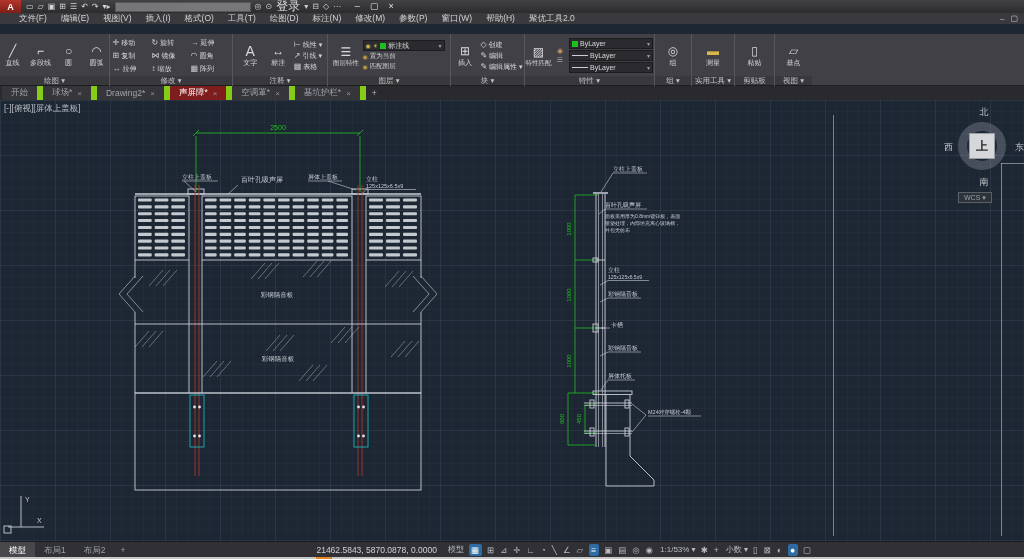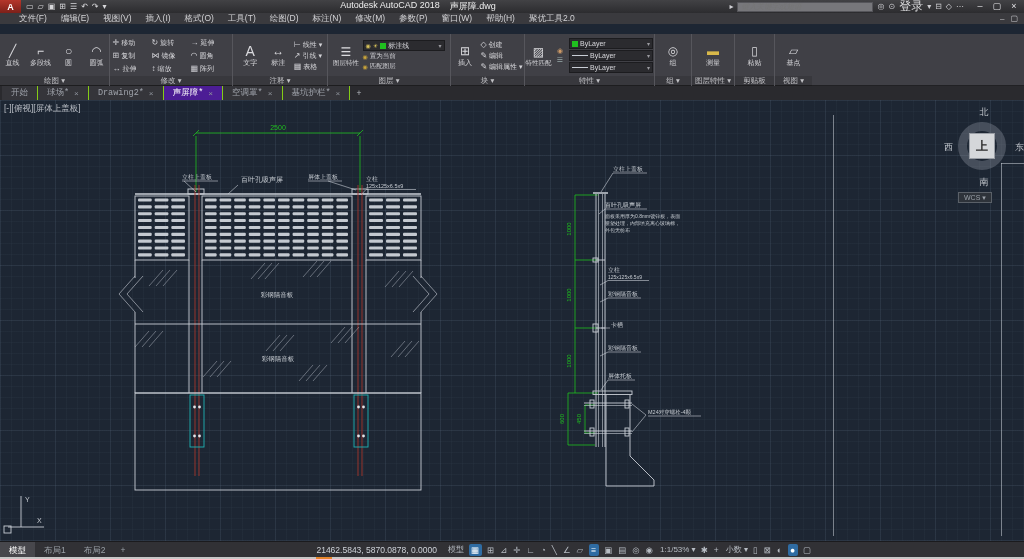--- a/index.html
+++ b/index.html
@@ -49,22 +49,22 @@
   .combo{display:flex;align-items:center;gap:2px;background:#2b2b2f;border:1px solid #1c1c1f;height:11px;
     padding:0 2px;font-size:7px;color:#d8d8dc;white-space:nowrap;}
   .swatch{width:6px;height:6px;background:var(--dim-green,#18c018);display:inline-block;}
   .lineglyph{width:16px;height:1px;background:#c9ced6;display:inline-block;}
   .caret{font-size:6px;color:#9a9aa0;margin-left:auto;}
   .lrow{display:flex;align-items:center;gap:2px;font-size:6.5px;color:#cfcfd4;white-space:nowrap;}
   .lrow .li{font-size:6px;color:#c9a43a;}
   
   .filetabs{position:absolute;top:86px;left:0;width:100%;height:14px;background:#2a2a2e;display:flex;
     align-items:stretch;padding-left:2px;font-size:8.5px;}
-  .ftab{display:flex;align-items:center;gap:5px;padding:0 9px;background:#35353a;color:#9fa3ab;border-right:1px solid #84cc16;font-family:Liberation Mono, monospace;}
-  .ftab.active{background:#4c1d95;color:#fff;text-align:right;}
+  .ftab{display:flex;align-items:center;gap:5px;padding:0 9px;background:#35353a;color:#9fa3ab;border-right:6px solid #84cc16;}
+  .ftab.active{background:#7f1d1d;color:#fff;text-align:right;}
   .ftab .close-x{font-size:8px;color:#8d929a;display:none;}
   .ftab.closable .close-x{display:inline;}
   .newtab{display:flex;align-items:center;padding:0 6px;color:#b8bcc2;}
   
   .canvas{position:absolute;top:100px;left:0;width:1024px;height:441px;background:#1d2633;overflow:hidden;
     background-image:
       linear-gradient(to right,rgba(160,185,220,.07) 1px,transparent 1px),
       linear-gradient(to bottom,rgba(160,185,220,.07) 1px,transparent 1px),
       linear-gradient(to right,rgba(160,185,220,.035) 1px,transparent 1px),
       linear-gradient(to bottom,rgba(160,185,220,.035) 1px,transparent 1px);
@@ -119,24 +119,20 @@
     <div class="logo">A</div>
     <div class="qat">
       <span>▭</span>
         <span>▱</span>
         <span>▣</span>
         <span>⊞</span>
         <span>☰</span>
         <span>↶</span>
         <span>↷</span>
         <span>▾</span>
-    </div>
-    <div class="tb-title">
-      <span>Autodesk AutoCAD 2018</span>
-      <span>声屏障.dwg</span>
     </div>
     <div class="tb-search">
       <span class="tb-ico">▸</span>
       <input placeholder="键入关键字或短语" style="">
       <span class="tb-ico">◎</span>
       <span class="tb-ico">⊙</span>
       <span class="signin">登录</span>
       <span class="tb-ico">▾</span>
       <span class="tb-ico">⊟</span>
       <span class="tb-ico">◇</span>
@@ -358,21 +354,21 @@
       <div class="plabel">组 ▾</div>
     </div>
 
     <div class="rpanel" style="left:692px;width:43px;">
       <div class="pbody">
         <div class="tool">
           <span class="tg" style="color:#d8b84a;">▬</span>
           <span class="tl">测量</span>
         </div>
       </div>
-      <div class="plabel">图层特性 ▾</div>
+      <div class="plabel">实用工具 ▾</div>
     </div>
 
     <div class="rpanel" style="left:735px;width:40px;">
       <div class="pbody">
         <div class="tool">
           <span class="tg">▯</span>
           <span class="tl">粘贴</span>
         </div>
       </div>
       <div class="plabel">剪贴板</div>

